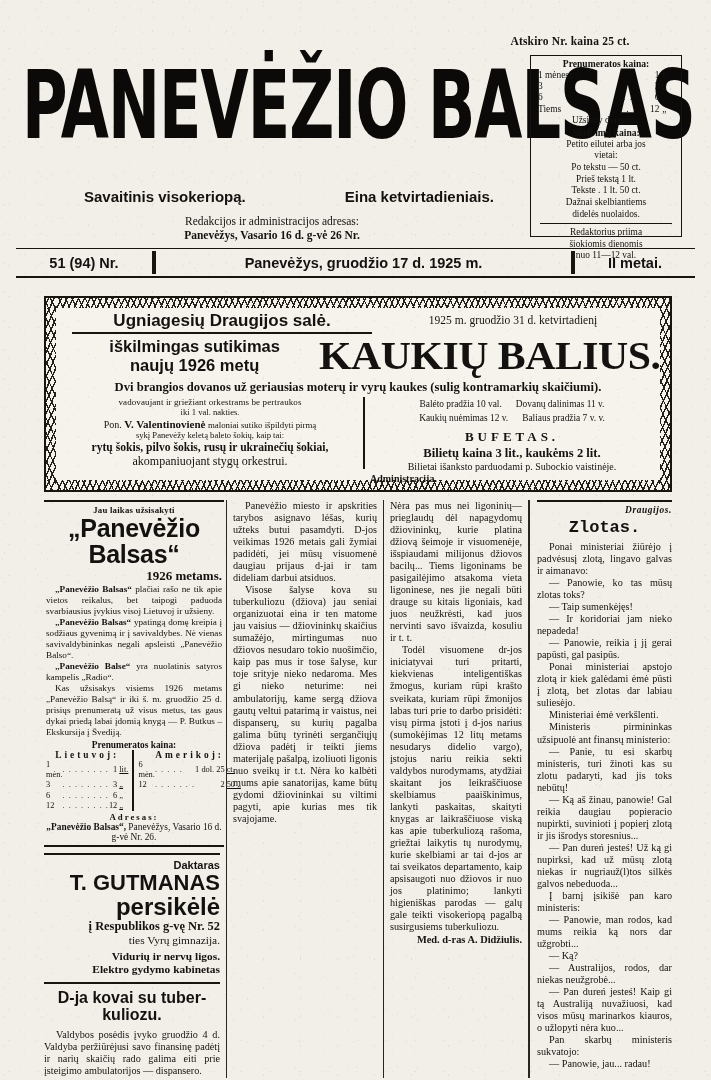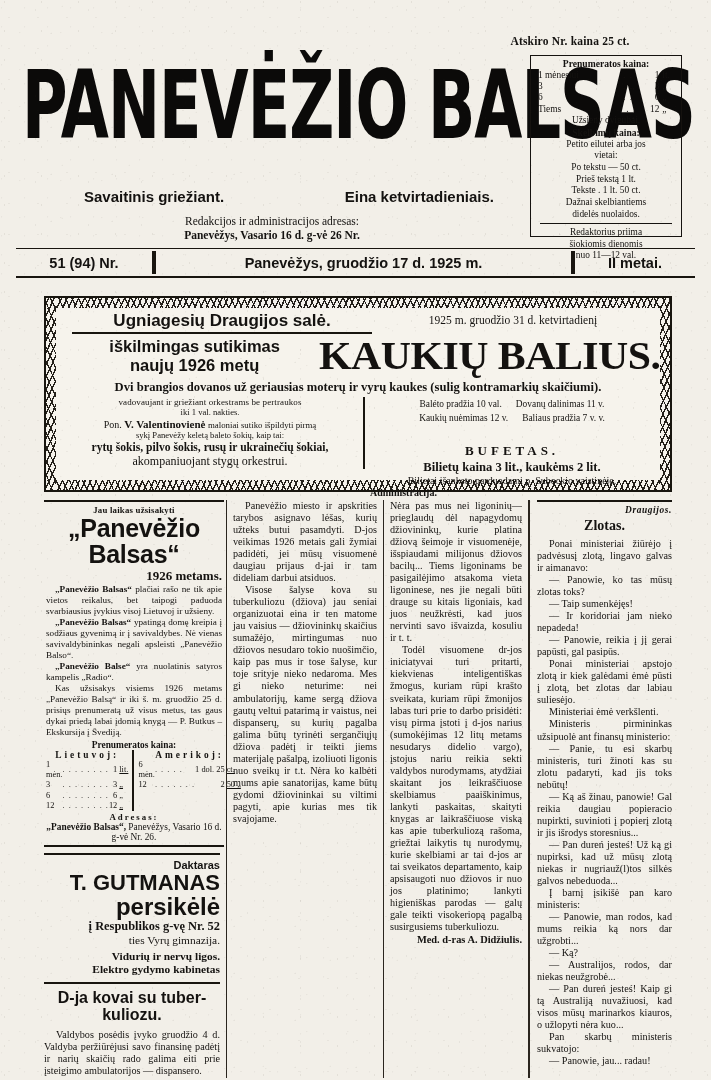--- a/index.html
+++ b/index.html
@@ -98,21 +98,21 @@
   .ba-dance .sm{font-size:8.6px;line-height:1.15;text-align:center;font-weight:bold;}
   .ba-valent{font-family:"Liberation Sans",sans-serif;font-weight:bold;font-size:19px;}
   .ba-t1{font-size:9px;letter-spacing:.1px;}
   .ba-t2{font-size:8.6px;}
   .ba-pon{font-size:10px;margin-top:1px;}
   .ba-pon b{font-size:11px;}
   .ba-pon .tiny{font-size:8.8px;}
   .ba-dances{font-weight:bold;font-size:11.6px;margin-top:1px;}
   .ba-akomp{font-size:12px;}
   .ba-times{font-size:9.4px;line-height:1.5;}
-  .ba-bufetas{font-weight:bold;font-size:13px;letter-spacing:4px;margin-top:18px;font-family:Liberation Serif, serif;}
+  .ba-bufetas{font-weight:bold;font-size:13px;letter-spacing:4px;margin-top:4px;font-family:Liberation Serif, serif;}
   .ba-tickets{font-weight:bold;font-size:12.6px;margin-top:1px;}
   .ba-presale{font-size:10px;}
   .ba-admin{text-align:left;font-weight:bold;font-size:10px;padding-right:8px;margin-top:1px;}
 
   
   .cols{position:absolute;left:44px;top:500px;width:628px;height:578px;display:flex;}
   .col{position:relative;box-sizing:border-box;}
   .col1{width:182px;padding-right:6px;}
   .col2{width:157px;padding:0 6px;border-left:1.4px solid #2a251e;}
   .col3{width:145px;padding:0 6px;border-left:1.4px solid #2a251e;}
@@ -154,38 +154,38 @@
   .docad .ad1{font-weight:bold;font-size:12.4px;line-height:1.15;}
   .docad .ad2{font-size:11.4px;}
   .docad .sp{font-weight:bold;font-size:11.4px;line-height:1.2;margin-top:4px;}
 
   .tuberhead{border-top:2.4px solid #18150f;margin-top:5px;padding-top:5px;
     font-family:"Liberation Sans",sans-serif;font-weight:bold;font-size:16px;
     text-align:center;line-height:1.08;}
 
   .feljet{text-align:right;font-style:italic;font-weight:bold;font-size:9.4px;
     letter-spacing:.6px;border-top:2.6px solid #18150f;padding-top:3px;}
-  .zlotas{text-align:center;font-family:Liberation Serif, serif;font-weight:bold;
-    font-size:14px;margin:3px 0 4px;}
+  .zlotas{text-align:center;font-family:Liberation Mono, monospace;font-weight:bold;
+    font-size:17px;margin:3px 0 4px;}
   .sig{text-align:right;font-weight:bold;font-size:10.4px;margin-top:1px;}
   .spacer{height:5px;}
 </style>
 </head>
 <body>
 
 <div class="page">
 
   <div class="topprice">Atskiro Nr. kaina 25 ct.</div>
 
   <div class="masthead">
     <div class="mh-title">PANEVĖŽIO BALSAS</div>
   </div>
   <div class="mh-sublines">
     <div class="mh-row">
-      <span>Savaitinis griežiant.</span>
+      <span>Savaitinis visokeriopą.</span>
       <span>Eina ketvirtadieniais.</span>
     </div>
     <div class="mh-addr">
       <div>Redakcijos ir administracijos adresas:</div>
       <b>Panevėžys, Vasario 16 d. g-vė 26 Nr.</b>
     </div>
   </div>
 
   <div class="pricebox">
     <div class="hd">Prenumeratos kaina:</div>

